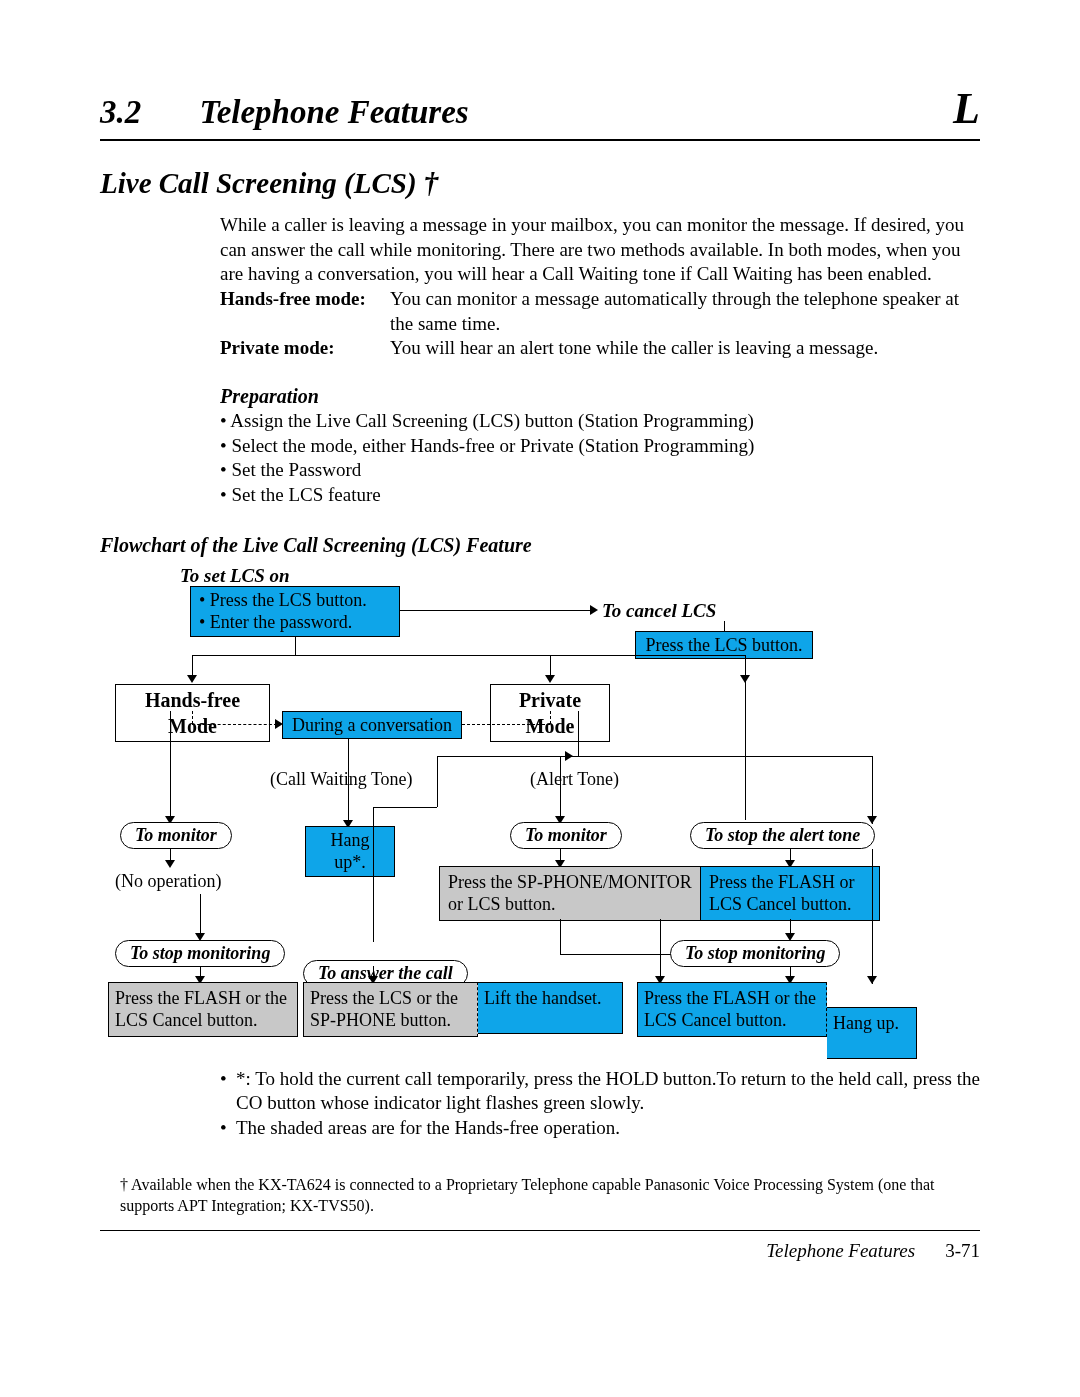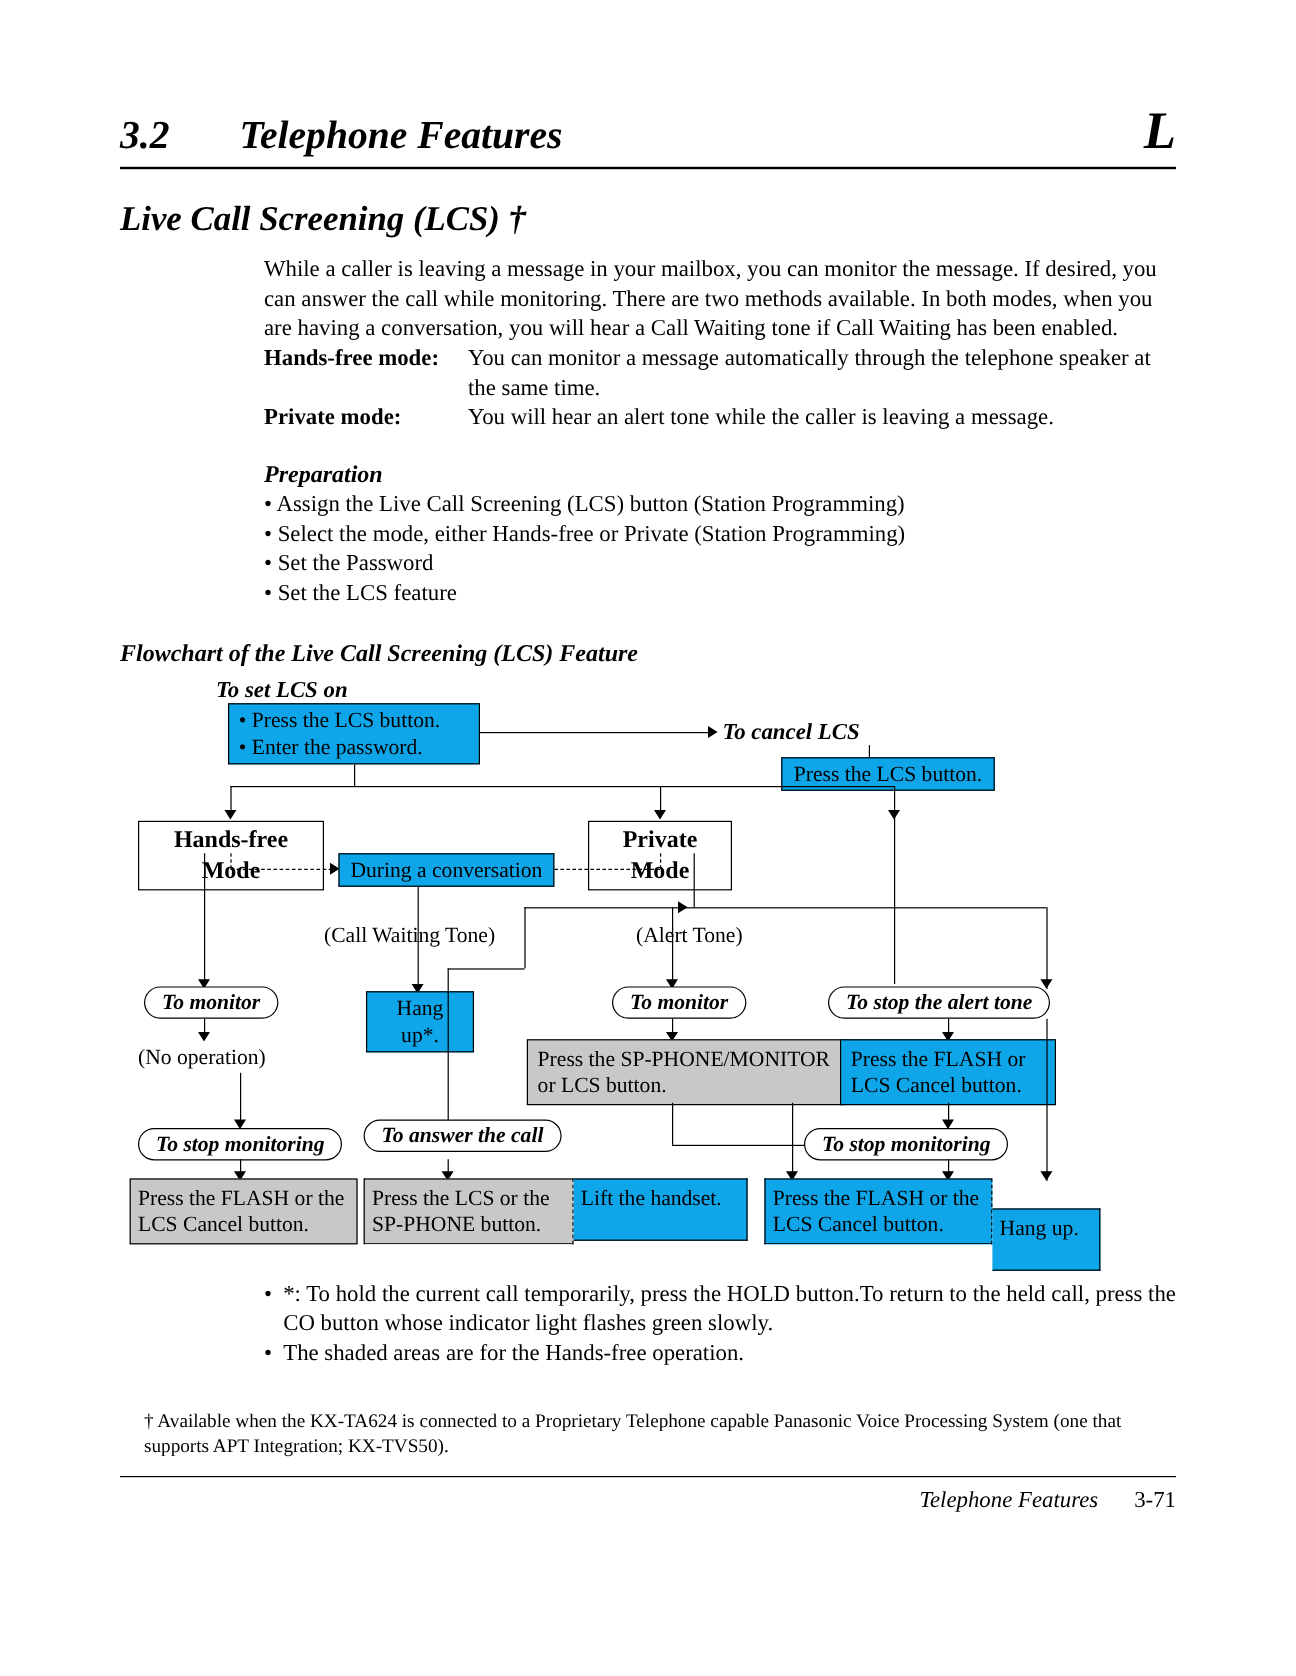--- a/index.html
+++ b/index.html
@@ -215,21 +215,21 @@
     <div class="fc-el fc-plain-box" style="left:90px; top:22px; width:210px; text-align:left;">
       <div>• Press the LCS button.</div>
       <div>• Enter the password.</div>
     </div>
 
     <div class="hline" style="left:300px; top:46px; width:190px;"></div>
     <div class="arrow-right" style="left:490px; top:46px;"></div>
     <div class="fc-el fc-label-italic" style="left:502px; top:35px;">To cancel LCS</div>
 
     <div class="vline" style="left:624px; top:57px; height:10px;"></div>
-    <div class="fc-el fc-plain-box" style="left:551px; top:67px; width:178px;">Press the LCS button.</div>
+    <div class="fc-el fc-plain-box" style="left:535px; top:67px; width:178px;">Press the LCS button.</div>
 
     <div class="vline" style="left:195px; top:73px; height:18px;"></div>
 
     <div class="hline" style="left:92px; top:91px; width:553px;"></div>
 
     <div class="vline" style="left:92px; top:91px; height:20px;"></div>
     <div class="arrow-down" style="left:92px; top:111px;"></div>
 
     <div class="vline" style="left:450px; top:91px; height:20px;"></div>
     <div class="arrow-down" style="left:450px; top:111px;"></div>
@@ -294,21 +294,21 @@
     <div class="vline" style="left:273px; top:243px; height:135px;"></div>
     <div class="vline" style="left:460px; top:355px; height:35px;"></div>
     <div class="vline" style="left:560px; top:355px; height:65px;"></div>
     <div class="hline" style="left:460px; top:390px; width:230px;"></div>
     <div class="arrow-down" style="left:560px; top:412px;"></div>
 
     <div class="vline" style="left:690px; top:355px; height:20px;"></div>
     <div class="arrow-down" style="left:690px; top:369px;"></div>
 
     <div class="fc-el fc-pill" style="left:15px; top:376px;">To stop monitoring</div>
-    <div class="fc-el fc-pill" style="left:203px; top:369px;">To answer the call</div>
+    <div class="fc-el fc-pill" style="left:203px; top:396px;">To answer the call</div>
     <div class="fc-el fc-pill" style="left:570px; top:376px;">To stop monitoring</div>
 
     <div class="vline" style="left:100px; top:402px; height:14px;"></div>
     <div class="arrow-down" style="left:100px; top:412px;"></div>
     <div class="vline" style="left:273px; top:402px; height:14px;"></div>
     <div class="arrow-down" style="left:273px; top:412px;"></div>
     <div class="vline" style="left:690px; top:402px; height:14px;"></div>
     <div class="arrow-down" style="left:690px; top:412px;"></div>
 
     <div class="vline" style="left:772px; top:285px; height:135px;"></div>

